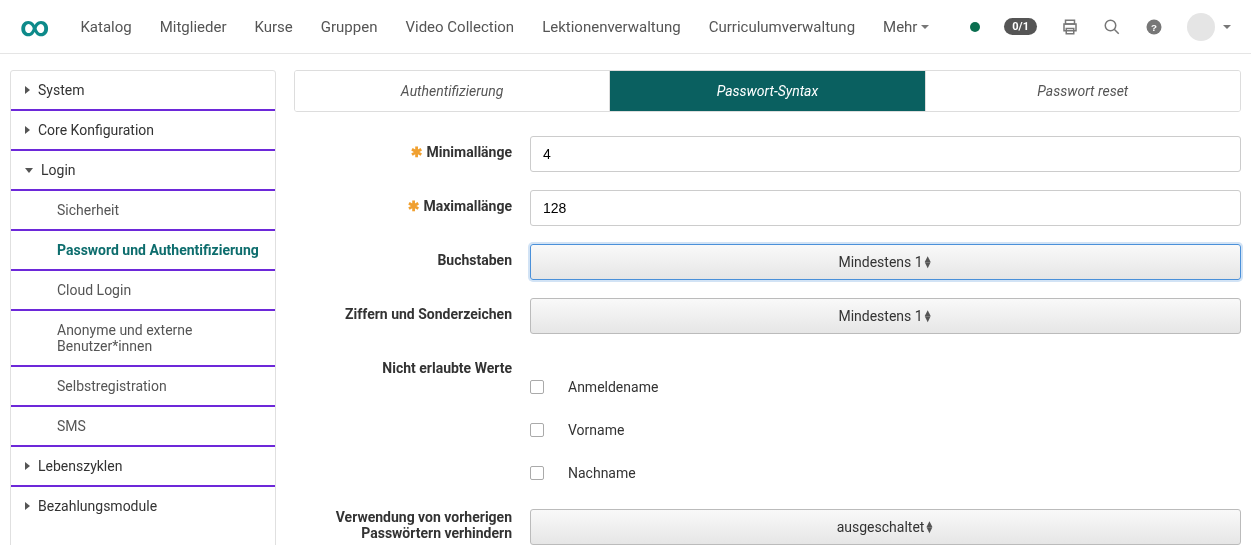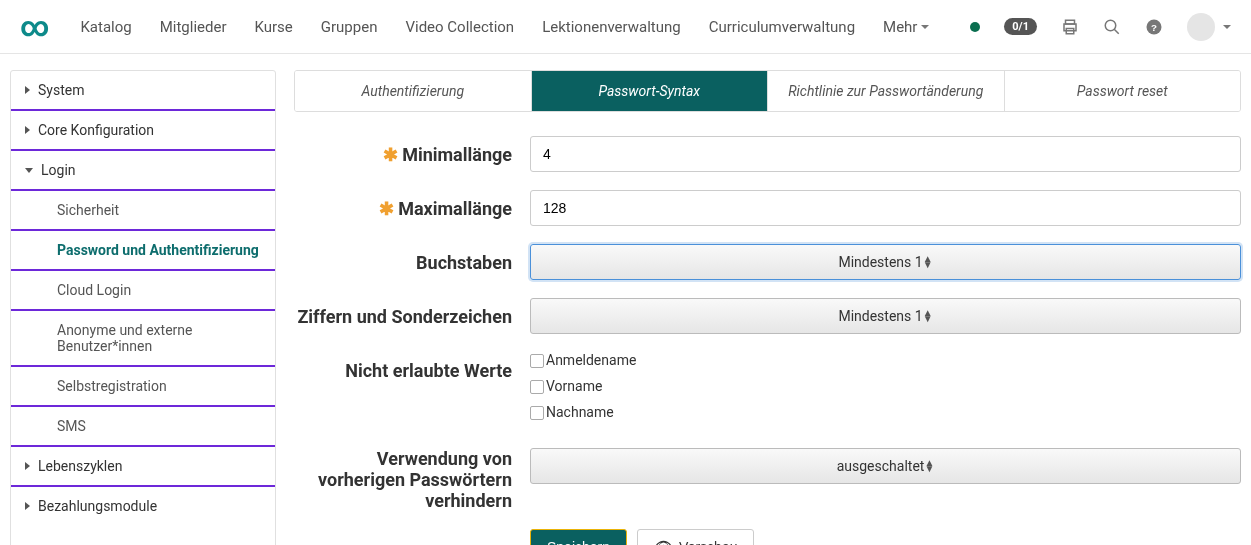--- a/index.html
+++ b/index.html
@@ -153,21 +153,21 @@
     display: flex;
     align-items: flex-start;
     margin-bottom: 18px;
   }
   .form-label {
     width: 236px;
     text-align: right;
     padding-right: 18px;
     padding-top: 8px;
     font-weight: bold;
-    font-size: 18px;
+    font-size: 14px;
     color: #333;
   }
   .req {
     color: #f0a030;
     margin-right: 4px;
     font-weight: bold;
   }
   .form-control {
     flex: 1;
   }
@@ -198,23 +198,24 @@
     border-color: #4a90d9;
     box-shadow: 0 0 0 2px rgba(74,144,217,0.25);
   }
   .select-handle {
     color: #555;
     font-size: 10px;
     line-height: 6px;
   }
   .check-line {
     display: flex;
-    align-items: flex-end;
-    gap: 2px;
+    align-items: center;
+    gap: 24px;
     margin-bottom: 10px;
+    margin-top: 27px;
   }
   .check-box {
     width: 14px; height:14px;
     border:1px solid #aaa;
     border-radius:2px;
     background:#fff;
     cursor:pointer;
   }
   .btn-row {
     display:flex;
@@ -318,21 +319,20 @@
       <span class="caret-right"></span>
       <span>Bezahlungsmodule</span>
     </div>
   </div>
 
   <div class="content">
 
     <div class="tabs">
       <div class="tab">Authentifizierung</div>
       <div class="tab active">Passwort-Syntax</div>
-      <div class="tab">Richtlinie zur Passwortänderung</div>
       <div class="tab">Passwort reset</div>
     </div>
 
     <div class="form-row">
       <div class="form-label">
         <span class="req">✱</span><span>Minimallänge</span>
       </div>
       <div class="form-control">
         <input class="input-text" value="4" style="">
       </div>

